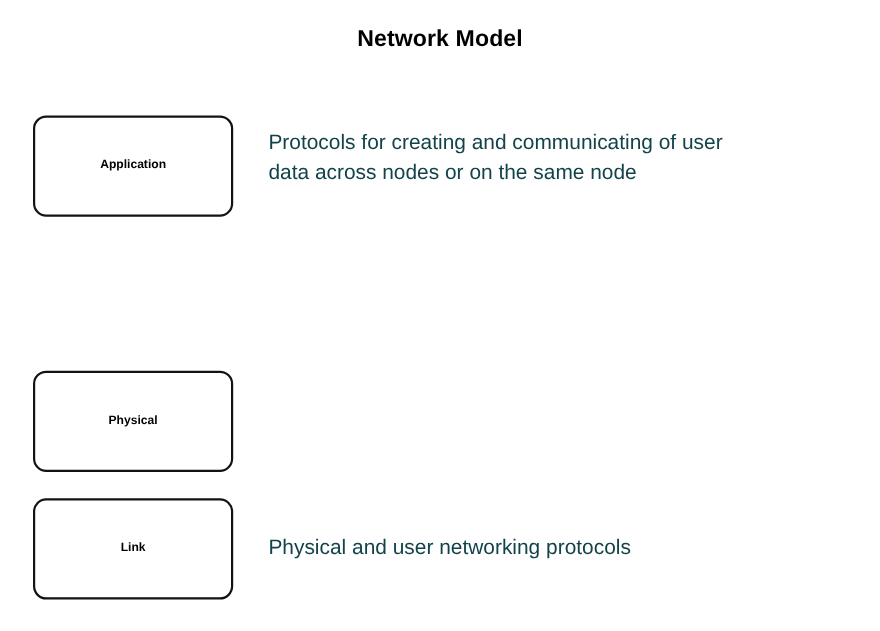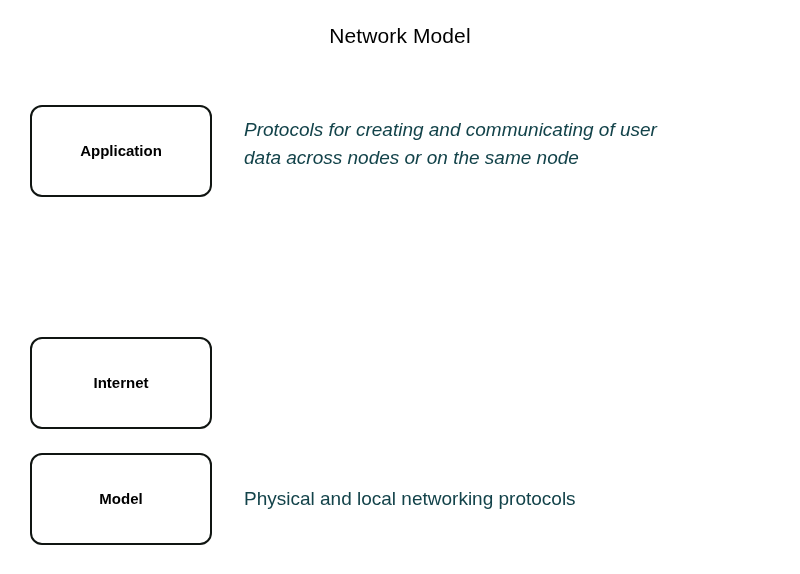--- a/index.html
+++ b/index.html
@@ -15,21 +15,21 @@
     overflow: hidden;
   }
 
   #diagram-title {
     position: absolute;
     top: 24px;
     left: 0;
     width: 800px;
     text-align: center;
     font-size: 21px;
-    font-weight: normal;
+    font-weight: bold;
     color: #000000;
     letter-spacing: 0.1px;
   }
 
   #layer-stack {
     position: absolute;
     top: 105px;
     left: 0;
     width: 800px;
   }
@@ -49,21 +49,21 @@
     box-sizing: border-box;
     border: 2px solid #101512;
     border-radius: 12px;
     background: #ffffff;
     display: flex;
     align-items: center;
     justify-content: center;
   }
 
   .layer-box-label {
-    font-size: 15px;
+    font-size: 11px;
     font-weight: bold;
     color: #000000;
     line-height: 1.2;
     text-align: right;
   }
 
   .layer-desc {
     position: absolute;
     left: 244px;
     top: 0;
@@ -74,21 +74,20 @@
     justify-content: center;
     font-size: 19px;
     line-height: 28px;
     color: #13434a;
     white-space: pre-line;
   }
 
   .layer-desc.multiline {
     justify-content: flex-start;
     padding-top: 11px;
-    font-style: italic;
   }
 </style>
 </head>
 <body>
 
 <div id="diagram-title">Network Model</div>
 
 <div id="layer-stack">
 
   <div class="layer-row">
@@ -97,24 +96,24 @@
     </div>
     <div class="layer-desc multiline">Protocols for creating and communicating of user
 data across nodes or on the same node</div>
   </div>
 
   <div class="layer-row">
   </div>
 
   <div class="layer-row">
     <div class="layer-box">
-      <span class="layer-box-label">Internet</span>
+      <span class="layer-box-label">Physical</span>
     </div>
   </div>
 
   <div class="layer-row">
     <div class="layer-box">
-      <span class="layer-box-label">Model</span>
+      <span class="layer-box-label">Link</span>
     </div>
-    <div class="layer-desc">Physical and local networking protocols</div>
+    <div class="layer-desc">Physical and user networking protocols</div>
   </div>
 
 </div>
 
 </body></html>

